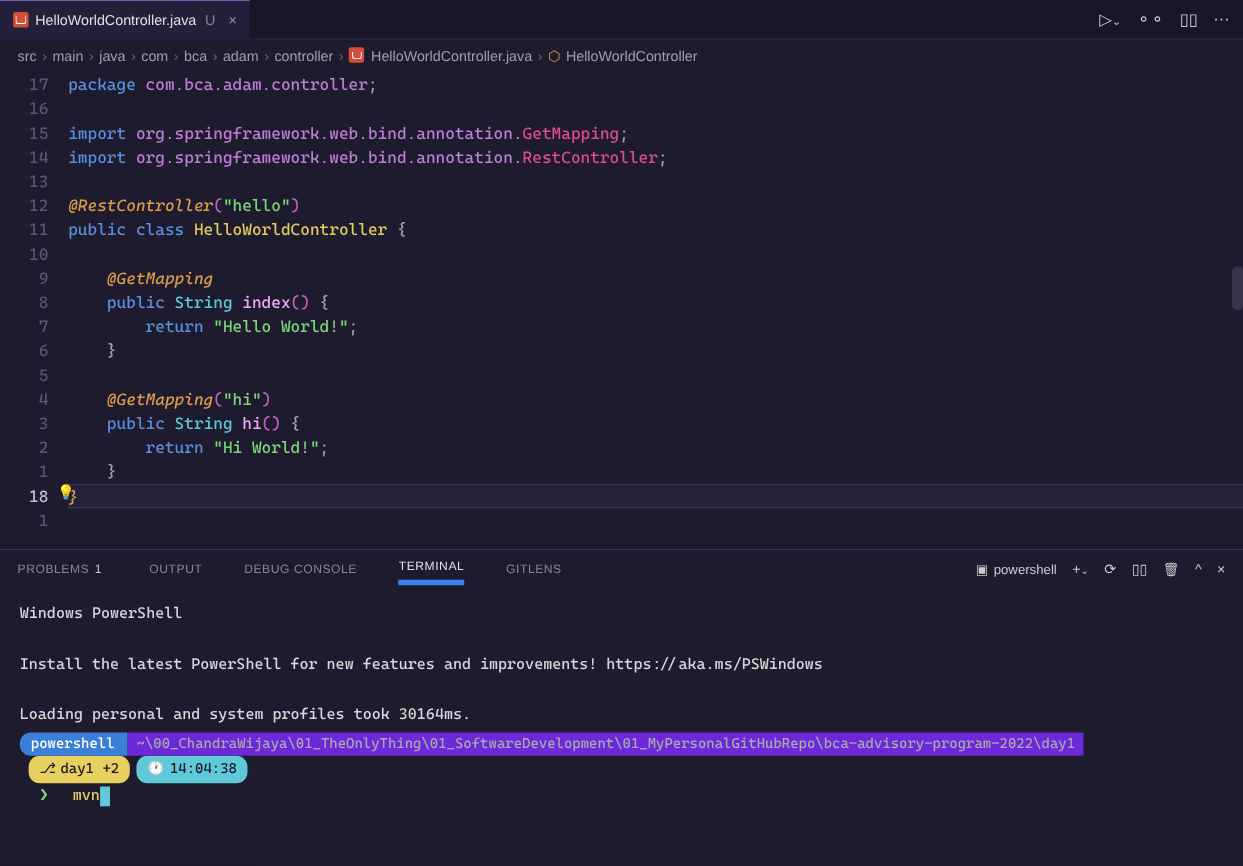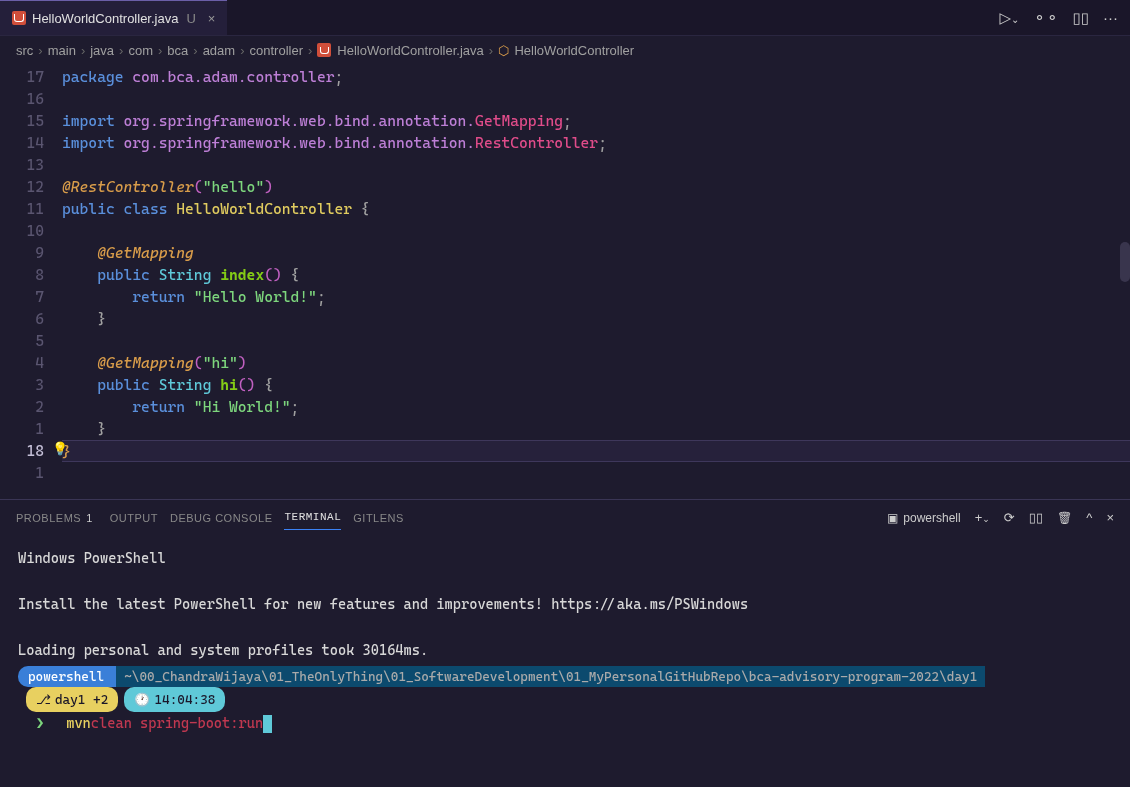--- a/index.html
+++ b/index.html
@@ -124,21 +124,21 @@
 }
 .kw { color: #5a8fdb; }
 .pkg { color: #bd7fd6; }
 .punc { color: #a0a0a0; }
 .method { color: #e04c8a; }
 .annot { color: #d89c4a; font-style: italic; }
 .classn { color: #e0cb5f; }
 .paren { color: #c060c0; }
 .str { color: #7dd67d; }
 .type { color: #5fc9d8; }
-.methname { color: #84cc16; font-weight: bold; }
+.methname { color: #f0abfc; }
 .bulb {
   position: absolute;
   left: -10px;
   top: 374px;
   color: #e8d060;
   font-size: 13px;
 }
 .panel {
   height: 288px;
   border-top: 1px solid #3a3555;
@@ -146,31 +146,30 @@
   flex-direction: column;
 }
 .panel-tabs {
   height: 35px;
   display: flex;
   align-items: center;
   justify-content: space-between;
   padding: 0 16px;
   font-size: 11px;
 }
-.ptabs-left { display: flex; gap: 12px; align-items: center; }
+.ptabs-left { display: flex; gap: 38px; align-items: center; }
 .ptab {
   color: #888;
   letter-spacing: 0.5px;
   cursor: pointer;
   padding: 6px 0;
 }
 .ptab.active {
   color: #e0e0e0;
-  border-bottom: 1px solid #3b82f6;
-  font-family: Liberation Mono, monospace;
+  border-bottom: 5px solid #3b82f6;
 }
 .ptab-badge {
   background: transparent;
   color: #ccc;
   padding: 0 5px;
   font-size: 11px;
 }
 .ptabs-right { display: flex; gap: 14px; align-items: center; font-size: 13px; color: #ccc; }
 .term-select {
   display: flex;
@@ -200,21 +199,21 @@
   line-height: 19px;
   font-size: 13px;
 }
 .seg-ps {
   background: #3a7fd8;
   color: #fff;
   border-radius: 10px 0 0 10px;
 }
 .seg-path {
   color: #aaa;
-  background: #0c4a6e;
+  background: #6d28d9;
   padding: 1px 8px;
 }
 .badge-row {
   display: flex;
   gap: 6px;
   margin-left: 8px;
 }
 .badge {
   padding: 1px 10px;
   border-radius: 10px;
@@ -369,17 +368,16 @@
       <span class="seg seg-ps">powershell</span>
       <span class="seg seg-path"> ~\00_ChandraWijaya\01_TheOnlyThing\01_SoftwareDevelopment\01_MyPersonalGitHubRepo\bca-advisory-program-2022\day1</span>
     </div>
     <div class="badge-row">
       <span class="badge badge-branch">⎇ <span>day1 +2</span></span>
       <span class="badge badge-time">🕐 <span>14:04:38</span></span>
     </div>
     <div class="cmd-row">
       <span class="cmd-arrow">❯</span>
       <span class="cmd-mvn">mvn</span>
-        <span class="cmd-rest"> clean spring-boot:run</span>
         <span class="cursor-block"></span>
     </div>
   </div>
 </div>
 
 </body></html>

